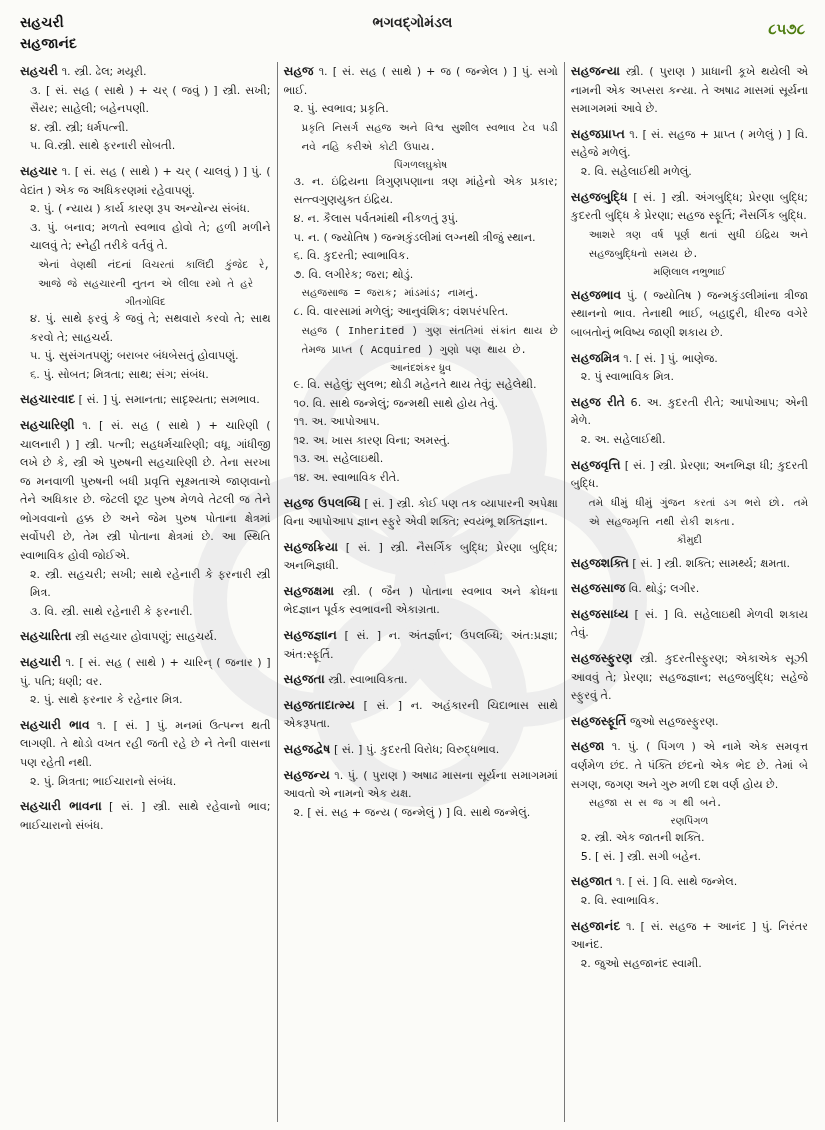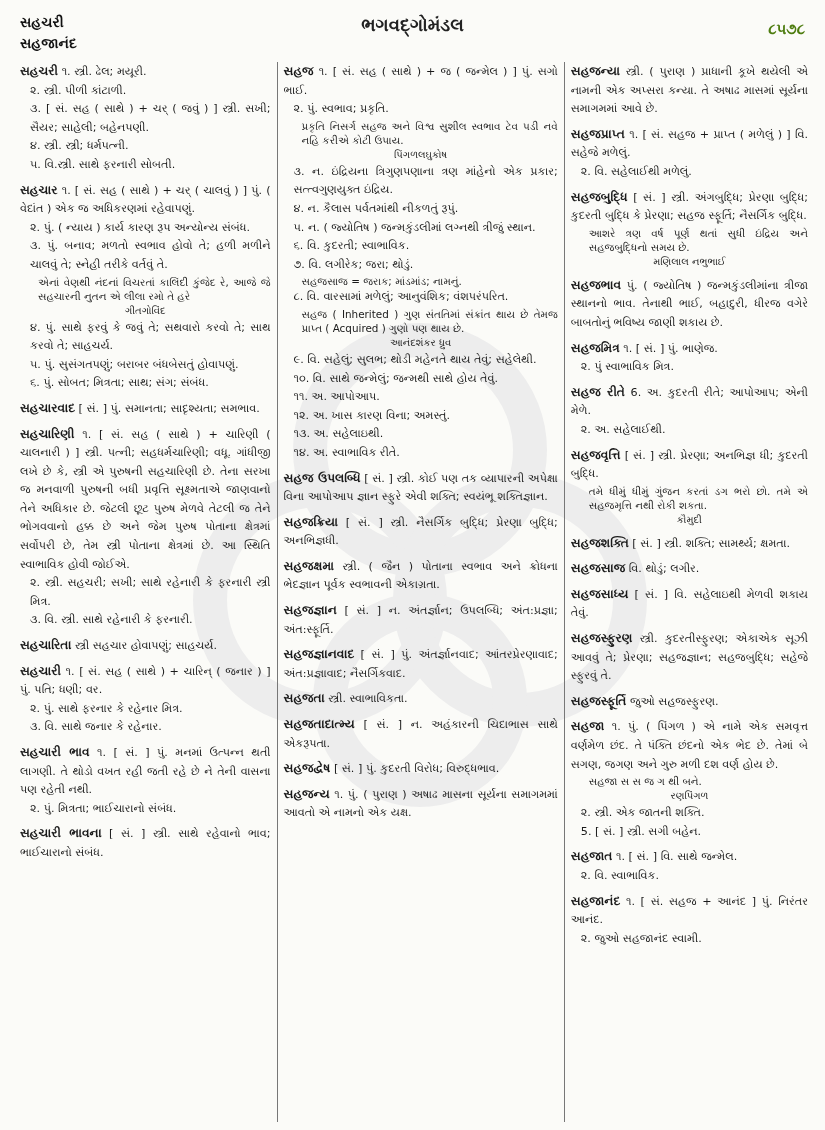--- a/index.html
+++ b/index.html
@@ -7,31 +7,31 @@
     width: 825px; height: 1130px; overflow: hidden;
     background: #fbfbf8; color: #1a1a1a;
     font-family: "DejaVu Sans", sans-serif;
     position: relative;
   }
   .watermark { position: absolute; left: 170px; top: 300px; width: 500px; height: 520px; pointer-events: none; z-index: 0; }
   .header { position: absolute; left: 0; top: 0; width: 825px; height: 60px; z-index: 1; }
   .guide { position: absolute; left: 20px; font-weight: bold; font-size: 14px; color: #111; line-height: 20px; }
   .guide.first { top: 12px; }
   .guide.last { top: 33px; }
-  .book-title { position: absolute; left: 0; width: 825px; top: 14px; text-align: center; font-size: 18px; font-weight: bold; color: #222; }
+  .book-title { position: absolute; left: 0; width: 825px; top: 14px; text-align: center; font-size: 14px; font-weight: bold; color: #222; }
   .page-number { position: absolute; right: 20px; top: 20px; font-size: 15px; font-weight: bold; color: #4d7c0f; }
   .columns { position: absolute; top: 62px; left: 14px; width: 800px; height: 1060px; display: flex; z-index: 1; }
   .col { box-sizing: border-box; padding: 0 6px; font-size: 11.2px; line-height: 18.6px; overflow: hidden; }
   .col.c1 { width: 276px; }
   .col.c2 { width: 303px; border-left: 1.5px solid #777; border-right: 1.5px solid #777; }
   .col.c3 { width: 262px; }
   .entry { margin: 0 0 6px 0; text-align: justify; }
   .hw { font-weight: bold; font-size: 12.2px; }
   .sense { display: block; padding-left: 10px; text-indent: 0; }
-  .quote { display: block; padding-left: 18px; font-size: 10.4px; line-height: 14px; }
+  .quote { display: block; padding-left: 18px; font-size: 10.4px; line-height: 19px; font-family: Liberation Mono, monospace; }
   .source { display: block; text-align: center; font-size: 10px; line-height: 16px; }
   .lead { display: inline; }
 </style>
 </head>
 <body>
 
 <svg class="watermark" viewBox="0 0 500 520">
   <g fill="none" stroke="#ededed" stroke-width="34">
     <circle cx="250" cy="150" r="110"></circle>
     <circle cx="150" cy="300" r="110"></circle>
@@ -42,40 +42,39 @@
 
 <div class="header">
   <div class="guide first">સહચરી</div>
   <div class="guide last">સહજાનંદ</div>
   <div class="book-title">ભગવદ્ગોમંડલ</div>
   <div class="page-number">૮૫૭૮</div>
 </div>
 
 <div class="columns">
   <div class="col c1">
-      <div class="entry"><span class="hw">સહચરી</span> <span class="lead">૧. સ્ત્રી. ઢેલ; મયૂરી.</span><span class="sense">૨. સ્ત્રી. પીળી કાંટાળી.</span><span class="sense">૩. [ સં. સહ ( સાથે ) + ચર્ ( જવું ) ] સ્ત્રી. સખી; સૈયર; સાહેલી; બહેનપણી.</span><span class="sense">૪. સ્ત્રી. સ્ત્રી; ધર્મપત્ની.</span><span class="sense">૫. વિ.સ્ત્રી. સાથે ફરનારી સોબતી.</span></div>
+      <div class="entry"><span class="hw">સહચરી</span> <span class="lead">૧. સ્ત્રી. ઢેલ; મયૂરી.</span><span class="sense">૩. [ સં. સહ ( સાથે ) + ચર્ ( જવું ) ] સ્ત્રી. સખી; સૈયર; સાહેલી; બહેનપણી.</span><span class="sense">૪. સ્ત્રી. સ્ત્રી; ધર્મપત્ની.</span><span class="sense">૫. વિ.સ્ત્રી. સાથે ફરનારી સોબતી.</span></div>
       <div class="entry"><span class="hw">સહચાર</span> <span class="lead">૧. [ સં. સહ ( સાથે ) + ચર્ ( ચાલવું ) ] પું. ( વેદાંત ) એક જ અધિકરણમાં રહેવાપણું.</span><span class="sense">૨. પું. ( ન્યાય ) કાર્ય કારણ રૂપ અન્યોન્ય સંબંધ.</span><span class="sense">૩. પું. બનાવ; મળતો સ્વભાવ હોવો તે; હળી મળીને ચાલવું તે; સ્નેહી તરીકે વર્તવું તે.</span><span class="quote">એનાં વેણથી નંદનાં વિચરતાં કાલિંદી કુંજેદ રે, આજે જે સહચારની નુતન એ લીલા રમો તે હરે</span><span class="source">ગીતગોવિંદ</span><span class="sense">૪. પું. સાથે ફરવું કે જવું તે; સથવારો કરવો તે; સાથ કરવો તે; સાહચર્ય.</span><span class="sense">૫. પું. સુસંગતપણું; બરાબર બંધબેસતું હોવાપણું.</span><span class="sense">૬. પું. સોબત; મિત્રતા; સાથ; સંગ; સંબંધ.</span></div>
       <div class="entry"><span class="hw">સહચારવાદ</span> <span class="lead">[ સં. ] પું. સમાનતા; સાદૃશ્યતા; સમભાવ.</span></div>
       <div class="entry"><span class="hw">સહચારિણી</span> <span class="lead">૧. [ સં. સહ ( સાથે ) + ચારિણી ( ચાલનારી ) ] સ્ત્રી. પત્ની; સહધર્મચારિણી; વધૂ. ગાંધીજી લખે છે કે, સ્ત્રી એ પુરુષની સહચારિણી છે. તેના સરખા જ મનવાળી પુરુષની બધી પ્રવૃત્તિ સૂક્ષ્મતાએ જાણવાનો તેને અધિકાર છે. જેટલી છૂટ પુરુષ મેળવે તેટલી જ તેને ભોગવવાનો હક્ક છે અને જેમ પુરુષ પોતાના ક્ષેત્રમાં સર્વોપરી છે, તેમ સ્ત્રી પોતાના ક્ષેત્રમાં છે. આ સ્થિતિ સ્વાભાવિક હોવી જોઈએ.</span><span class="sense">૨. સ્ત્રી. સહચરી; સખી; સાથે રહેનારી કે ફરનારી સ્ત્રી મિત્ર.</span><span class="sense">૩. વિ. સ્ત્રી. સાથે રહેનારી કે ફરનારી.</span></div>
       <div class="entry"><span class="hw">સહચારિતા</span> <span class="lead">સ્ત્રી સહચાર હોવાપણું; સાહચર્ય.</span></div>
-      <div class="entry"><span class="hw">સહચારી</span> <span class="lead">૧. [ સં. સહ ( સાથે ) + ચારિન્ ( જનાર ) ] પું. પતિ; ધણી; વર.</span><span class="sense">૨. પું. સાથે ફરનાર કે રહેનાર મિત્ર.</span><span class="sense">૩. વિ. સાથે જનાર કે રહેનાર.</span></div>
+      <div class="entry"><span class="hw">સહચારી</span> <span class="lead">૧. [ સં. સહ ( સાથે ) + ચારિન્ ( જનાર ) ] પું. પતિ; ધણી; વર.</span><span class="sense">૨. પું. સાથે ફરનાર કે રહેનાર મિત્ર.</span></div>
       <div class="entry"><span class="hw">સહચારી ભાવ</span> <span class="lead">૧. [ સં. ] પું. મનમાં ઉત્પન્ન થતી લાગણી. તે થોડો વખત રહી જતી રહે છે ને તેની વાસના પણ રહેતી નથી.</span><span class="sense">૨. પું. મિત્રતા; ભાઈચારાનો સંબંધ.</span></div>
       <div class="entry"><span class="hw">સહચારી ભાવના</span> <span class="lead">[ સં. ] સ્ત્રી. સાથે રહેવાનો ભાવ; ભાઈચારાનો સંબંધ.</span></div>
     </div>
   <div class="col c2">
       <div class="entry"><span class="hw">સહજ</span> <span class="lead">૧. [ સં. સહ ( સાથે ) + જ ( જન્મેલ ) ] પું. સગો ભાઈ.</span><span class="sense">૨. પું. સ્વભાવ; પ્રકૃતિ.</span><span class="quote">પ્રકૃતિ નિસર્ગ સહજ અને વિશ્વ સુશીલ સ્વભાવ ટેવ પડી નવે નહિ કરીએ કોટી ઉપાય.</span><span class="source">પિંગળલઘુકોષ</span><span class="sense">૩. ન. ઇંદ્રિયના ત્રિગુણપણાના ત્રણ માંહેનો એક પ્રકાર; સત્ત્વગુણયુક્ત ઇંદ્રિય.</span><span class="sense">૪. ન. કૈલાસ પર્વતમાંથી નીકળતું રૂપું.</span><span class="sense">૫. ન. ( જ્યોતિષ ) જન્મકુંડલીમાં લગ્નથી ત્રીજું સ્થાન.</span><span class="sense">૬. વિ. કુદરતી; સ્વાભાવિક.</span><span class="sense">૭. વિ. લગીરેક; જરા; થોડું.</span><span class="quote">સહજસાજ = જરાક; માંડમાંડ; નામનું.</span><span class="sense">૮. વિ. વારસામાં મળેલું; આનુવંશિક; વંશપરંપરિત.</span><span class="quote">સહજ ( Inherited ) ગુણ સંતતિમાં સંક્રાંત થાય છે તેમજ પ્રાપ્ત ( Acquired ) ગુણો પણ થાય છે.</span><span class="source">આનંદશંકર ધ્રુવ</span><span class="sense">૯. વિ. સહેલું; સુલભ; થોડી મહેનતે થાય તેવું; સહેલેથી.</span><span class="sense">૧૦. વિ. સાથે જન્મેલું; જન્મથી સાથે હોય તેવું.</span><span class="sense">૧૧. અ. આપોઆપ.</span><span class="sense">૧૨. અ. ખાસ કારણ વિના; અમસ્તું.</span><span class="sense">૧૩. અ. સહેલાઇથી.</span><span class="sense">૧૪. અ. સ્વાભાવિક રીતે.</span></div>
       <div class="entry"><span class="hw">સહજ ઉપલબ્ધિ</span> <span class="lead">[ સં. ] સ્ત્રી. કોઈ પણ તક વ્યાપારની અપેક્ષા વિના આપોઆપ જ્ઞાન સ્ફુરે એવી શક્તિ; સ્વયંભૂ શક્તિજ્ઞાન.</span></div>
       <div class="entry"><span class="hw">સહજક્રિયા</span> <span class="lead">[ સં. ] સ્ત્રી. નૈસર્ગિક બુદ્ધિ; પ્રેરણા બુદ્ધિ; અનભિજ્ઞધી.</span></div>
       <div class="entry"><span class="hw">સહજક્ષમા</span> <span class="lead">સ્ત્રી. ( જૈન ) પોતાના સ્વભાવ અને ક્રોધના ભેદજ્ઞાન પૂર્વક સ્વભાવની એકાગ્રતા.</span></div>
       <div class="entry"><span class="hw">સહજજ્ઞાન</span> <span class="lead">[ સં. ] ન. અંતર્જ્ઞાન; ઉપલબ્ધિ; અંત:પ્રજ્ઞા; અંત:સ્ફૂર્તિ.</span></div>
-      <div class="entry"><span class="hw">સહજજ્ઞાનવાદ</span> <span class="lead">[ સં. ] પું. અંતર્જ્ઞાનવાદ; આંતરપ્રેરણાવાદ; અંત:પ્રજ્ઞાવાદ; નૈસર્ગિકવાદ.</span></div>
       <div class="entry"><span class="hw">સહજતા</span> <span class="lead">સ્ત્રી. સ્વાભાવિકતા.</span></div>
       <div class="entry"><span class="hw">સહજતાદાત્મ્ય</span> <span class="lead">[ સં. ] ન. અહંકારની ચિદાભાસ સાથે એકરૂપતા.</span></div>
       <div class="entry"><span class="hw">સહજદ્વેષ</span> <span class="lead">[ સં. ] પું. કુદરતી વિરોધ; વિરુદ્ધભાવ.</span></div>
-      <div class="entry"><span class="hw">સહજન્ય</span> <span class="lead">૧. પું. ( પુરાણ ) અષાઢ માસના સૂર્યના સમાગમમાં આવતો એ નામનો એક યક્ષ.</span></div>
+      <div class="entry"><span class="hw">સહજન્ય</span> <span class="lead">૧. પું. ( પુરાણ ) અષાઢ માસના સૂર્યના સમાગમમાં આવતો એ નામનો એક યક્ષ.</span><span class="sense">૨. [ સં. સહ + જન્ય ( જન્મેલું ) ] વિ. સાથે જન્મેલું.</span></div>
     </div>
   <div class="col c3">
       <div class="entry"><span class="hw">સહજન્યા</span> <span class="lead">સ્ત્રી. ( પુરાણ ) પ્રાધાની કૂખે થયેલી એ નામની એક અપ્સરા કન્યા. તે અષાઢ માસમાં સૂર્યના સમાગમમાં આવે છે.</span></div>
       <div class="entry"><span class="hw">સહજપ્રાપ્ત</span> <span class="lead">૧. [ સં. સહજ + પ્રાપ્ત ( મળેલું ) ] વિ. સહેજે મળેલું.</span><span class="sense">૨. વિ. સહેલાઈથી મળેલું.</span></div>
       <div class="entry"><span class="hw">સહજબુદ્ધિ</span> <span class="lead">[ સં. ] સ્ત્રી. અંગબુદ્ધિ; પ્રેરણા બુદ્ધિ; કુદરતી બુદ્ધિ કે પ્રેરણા; સહજ સ્ફૂર્તિ; નૈસર્ગિક બુદ્ધિ.</span><span class="quote">આશરે ત્રણ વર્ષ પૂર્ણ થતાં સુધી ઇંદ્રિય અને સહજબુદ્ધિનો સમય છે.</span><span class="source">મણિલાલ નભુભાઈ</span></div>
       <div class="entry"><span class="hw">સહજભાવ</span> <span class="lead">પું. ( જ્યોતિષ ) જન્મકુંડલીમાંના ત્રીજા સ્થાનનો ભાવ. તેનાથી ભાઈ, બહાદુરી, ધીરજ વગેરે બાબતોનું ભવિષ્ય જાણી શકાય છે.</span></div>
       <div class="entry"><span class="hw">સહજમિત્ર</span> <span class="lead">૧. [ સં. ] પું. ભાણેજ.</span><span class="sense">૨. પું સ્વાભાવિક મિત્ર.</span></div>
       <div class="entry"><span class="hw">સહજ રીતે</span> <span class="lead">6. અ. કુદરતી રીતે; આપોઆપ; એની મેળે.</span><span class="sense">૨. અ. સહેલાઈથી.</span></div>
       <div class="entry"><span class="hw">સહજવૃત્તિ</span> <span class="lead">[ સં. ] સ્ત્રી. પ્રેરણા; અનભિજ્ઞ ધી; કુદરતી બુદ્ધિ.</span><span class="quote">તમે ધીમું ધીમું ગુંજન કરતાં ડગ ભરો છો. તમે એ સહજમૃત્તિ નથી રોકી શકતા.</span><span class="source">કૌમુદી</span></div>
       <div class="entry"><span class="hw">સહજશક્તિ</span> <span class="lead">[ સં. ] સ્ત્રી. શક્તિ; સામર્થ્ય; ક્ષમતા.</span></div>

